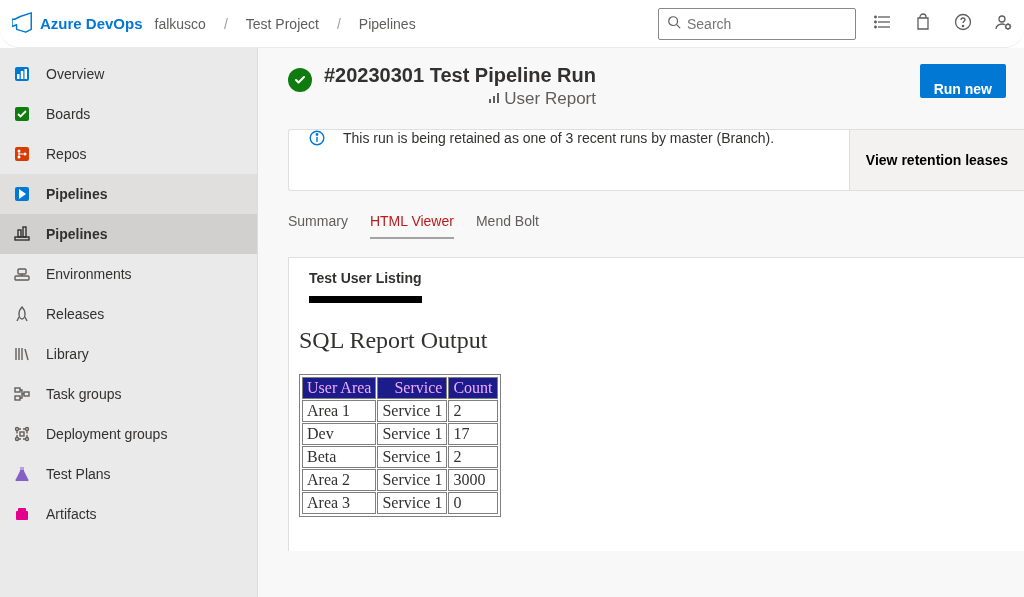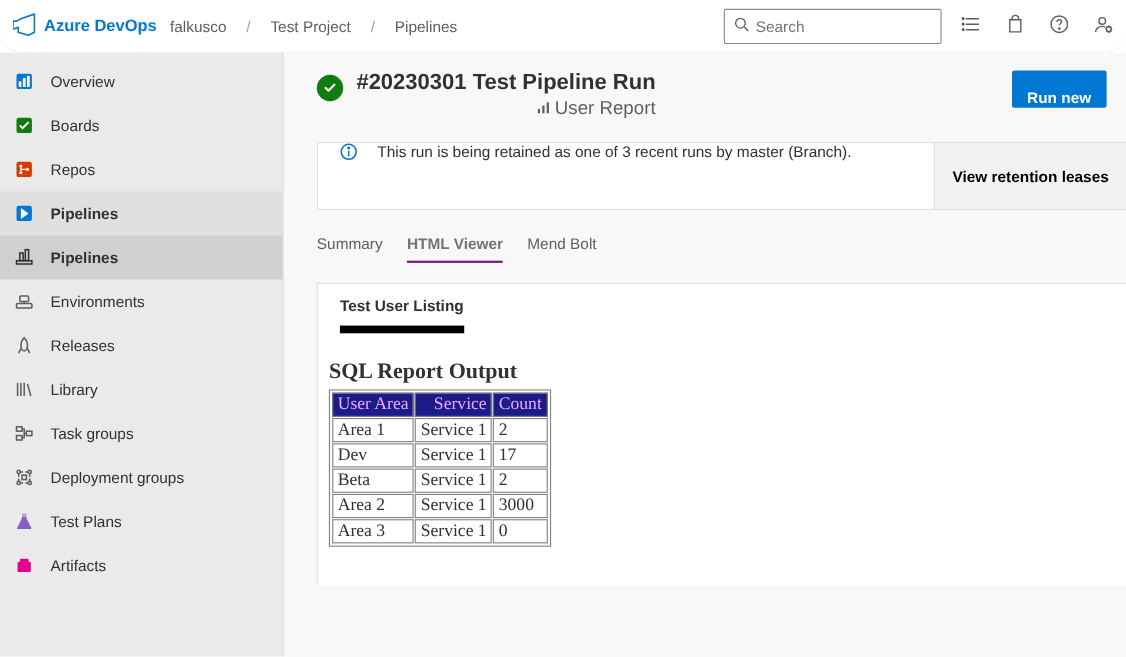--- a/index.html
+++ b/index.html
@@ -40,28 +40,28 @@
   .run-spacer { flex: 1; }
   .run-new-btn { margin-right: 18px; background: #0078d4; color: #fff; border: none; height: 32px; padding: 17px 14px; font-size: 14px; font-weight: 600; border-radius: 2px; cursor: pointer; }
 
   .info-card { margin: 20px 0 0 0; background: #fff; border: 1px solid #e1dfdd; border-right: none; border-radius: 3px 0 0 3px; display: flex; align-items: flex-start; height: 62px; padding-left: 20px; }
   .info-icon { color: #0078d4; margin-right: 18px; flex: none; }
   .info-text { flex: 1; font-size: 14px; }
   .info-btn { height: 100%; background: #f3f2f1; border: none; border-left: 1px solid #e1dfdd; padding: 0 16px; font-size: 14px; font-weight: 600; cursor: pointer; }
 
   .tabs { display: flex; gap: 22px; margin-top: 22px; }
   .tab { padding-bottom: 8px; cursor: pointer; color: #605e5c; font-size: 14px; }
-  .tab.active { color: #737373; font-weight: 700; border-bottom: 2px solid #701a75; }
+  .tab.active { color: #b91c1c; font-weight: 400; border-bottom: 2px solid #a3a3a3; }
 
   .panel { margin-top: 18px; background: #fff; border: 1px solid #e1dfdd; border-right: none; border-bottom: none; }
   .subtabs { display: flex; padding: 12px 20px 0 20px; }
   .subtab { padding-bottom: 10px; font-weight: 600; font-size: 14px; border-bottom: 7px solid #000000; cursor: pointer; }
 
   .report-area { padding: 24px 10px 30px 10px; font-family: "Times New Roman", serif; }
-  .report-title { font-size: 20px; font-weight: bold; margin-bottom: 4px; }
+  .report-title { font-size: 24px; font-weight: normal; margin-bottom: 20px; }
   .sql-table-outer { border: 1px solid #808080; display: inline-block; padding: 1px; }
   table.sql { border-collapse: separate; border-spacing: 1px; }
   table.sql th { background: #1b1b8a; color: #f0abfc; font-weight: normal; padding: 1px 4px; border: 1px solid #808080; text-align: right; font-size: 16px; }
   table.sql td { border: 1px solid #808080; padding: 1px 4px; font-size: 16px; }
 </style>
 </head>
 <body>
 
 <div class="topbar">
   <span class="logo-icon">

